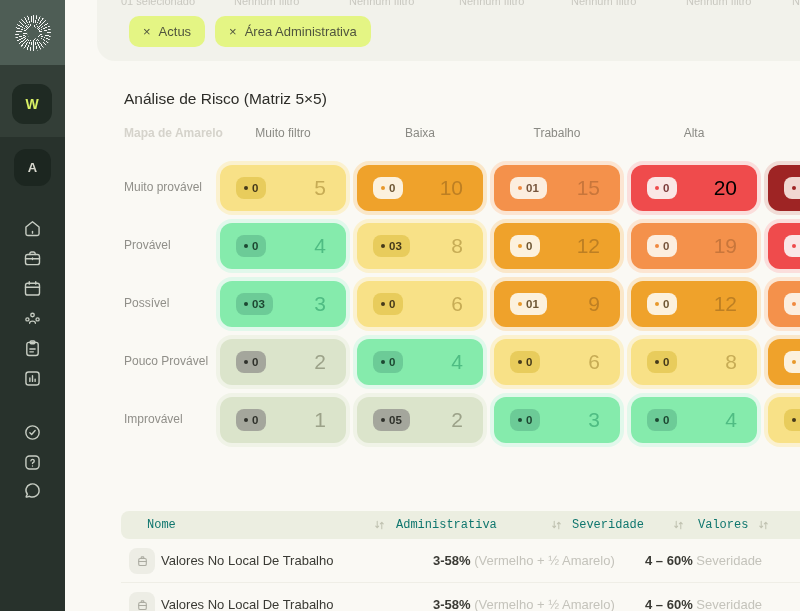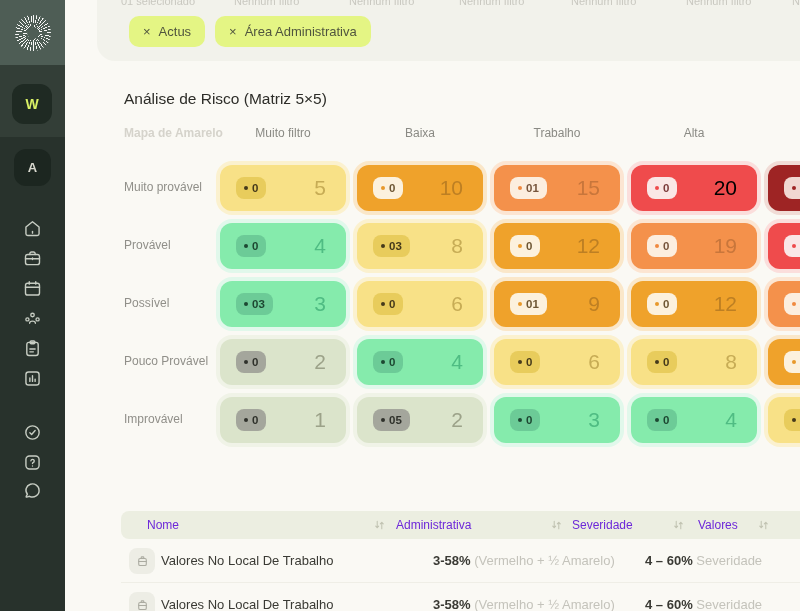--- a/index.html
+++ b/index.html
@@ -66,21 +66,21 @@
   .cell[data-tone=green] .badge{background:#6CCB97;color:#1D4732;}
   .cell[data-tone=green] .dot{background:#1D4732;}
   .cell[data-tone=green] .num{color:#4FBC83;}
   .cell[data-tone=pale]{background:#DBE4CB;box-shadow:0 0 0 4px #F0F3E7;}
   .cell[data-tone=pale] .badge{background:#A4A69C;color:#2F312B;}
   .cell[data-tone=pale] .dot{background:#2F312B;}
   .cell[data-tone=pale] .num{color:#9CA289;}
   
   .table{position:absolute;left:40px;top:511px;width:720px;}
   .thead{position:relative;height:28px;background:#ECEEE1;border-radius:8px;}
-  .th{position:absolute;top:7px;font-size:12px;font-weight:500;color:#6d28d9;white-space:nowrap;}
+  .th{position:absolute;top:7px;font-size:12px;font-weight:500;color:#0f766e;white-space:nowrap;font-family:Liberation Mono, monospace;}
   .sort{position:absolute;top:8px;cursor:pointer;color:#BFC1B0;}
   .sort svg{display:block;}
   .trow{position:relative;height:43px;border-bottom:1px solid #EFEEE6;cursor:pointer;background:transparent;}
   .trow:last-child{border-bottom:none;}
   .rowic{position:absolute;left:8px;top:9px;width:26px;height:26px;border-radius:8px;background:#EDEDE5;
          display:flex;align-items:center;justify-content:center;color:#ABABA1;}
   .tname{position:absolute;left:40px;top:14px;font-size:13px;font-weight:500;color:#3A3A34;white-space:nowrap;}
   .tval{position:absolute;top:14px;font-size:13px;white-space:nowrap;}
   .tval b{color:#3A3A34;font-weight:700;}
   .tval .note{color:#C4C3BB;font-weight:400;}

